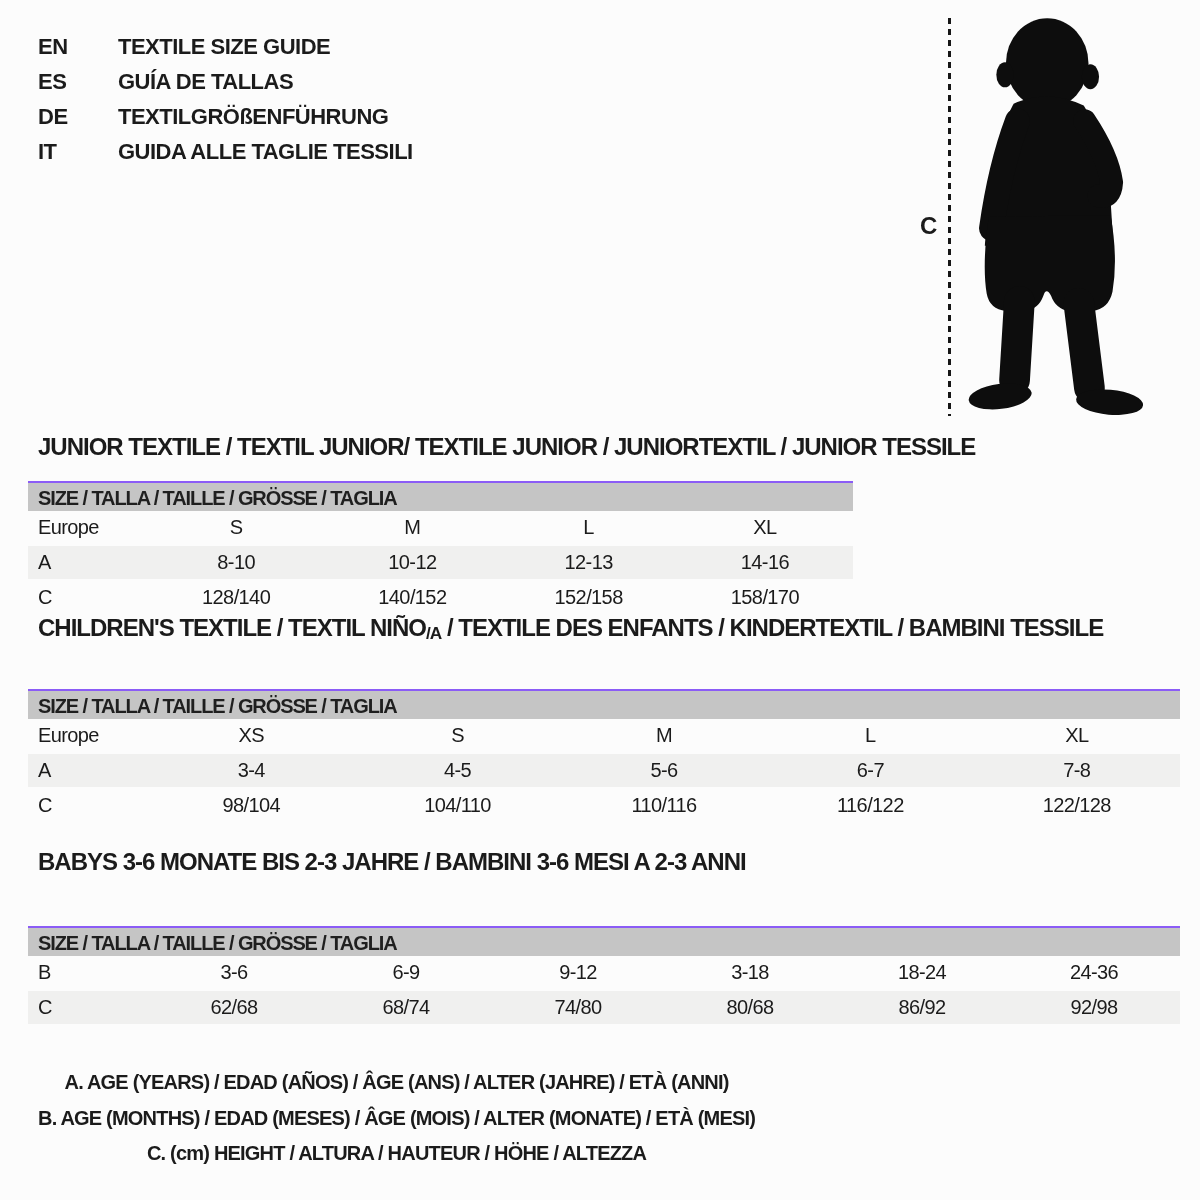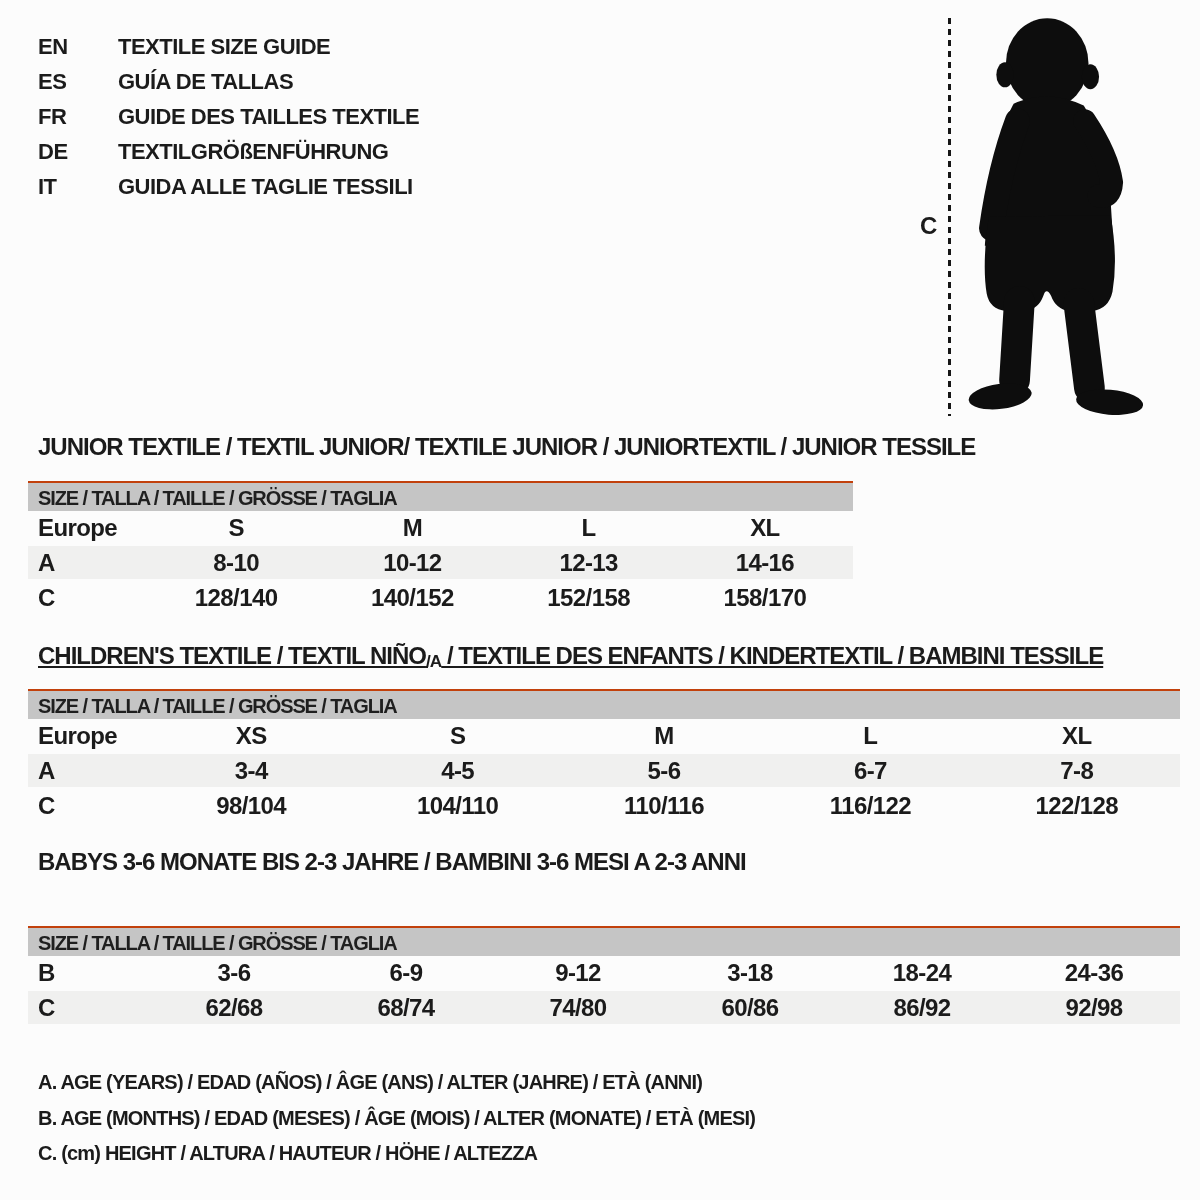--- a/index.html
+++ b/index.html
@@ -21,67 +21,63 @@
     background:repeating-linear-gradient(to bottom,#161616 0 6px,transparent 6px 11px);
   }
   .measure-label{position:absolute;left:920px;top:212px;font-size:24px;font-weight:bold;}
   .silhouette{position:absolute;left:956px;top:10px;width:192px;height:410px;}
   
   .section-title{
     position:absolute;left:38px;
     font-size:24px;font-weight:bold;letter-spacing:-1px;white-space:nowrap;
   }
   #junior-title{top:433px;}
-  #children-title{top:642px;text-decoration:underline;}
+  #children-title{top:614px;}
   #babies-title{top:845px;line-height:34px;}
   .subsize{font-size:0.72em;vertical-align:-0.18em;}
   
   .table-block{position:absolute;left:28px;}
   #junior-block{top:481px;width:825px;}
   #children-block{top:689px;width:1152px;}
   #babies-block{top:926px;width:1152px;}
   .size-bar{
     height:30px;line-height:30px;
-    background:#c5c5c5;border-top:2px solid #c2410c;
+    background:#c5c5c5;border-top:2px solid #8b5cf6;
     padding-left:10px;
     font-size:20px;font-weight:bold;letter-spacing:-1.1px;color:#1f1f1f;
     box-sizing:border-box;
   }
   .size-table{width:100%;border-collapse:collapse;table-layout:fixed;}
   .size-table th,.size-table td{
     height:33px;padding:0;
-    font-size:24px;font-weight:bold;letter-spacing:-0.6px;
+    font-size:20px;font-weight:normal;letter-spacing:-0.6px;
   }
   .size-table th{text-align:left;padding-left:10px;width:110px;}
   .size-table td{text-align:center;}
   .size-table tr.shaded th,.size-table tr.shaded td{
     background:#f0f0ef;
     border-top:2px solid #fcfcfc;border-bottom:2px solid #fcfcfc;
   }
   
-  .notes{position:absolute;left:38px;top:1065px;}
+  .notes{position:absolute;left:38px;top:1065px;text-align:center;}
   .note-line{font-size:20px;font-weight:bold;letter-spacing:-0.8px;line-height:35.5px;white-space:nowrap;}
 </style>
 </head>
 <body>
 
 <div class="page">
 
   <div class="lang-list">
     <div class="lang-row">
       <span class="lang-code">EN</span>
       <span class="lang-title">TEXTILE SIZE GUIDE</span>
     </div>
     <div class="lang-row">
       <span class="lang-code">ES</span>
       <span class="lang-title">GUÍA DE TALLAS</span>
-    </div>
-    <div class="lang-row">
-      <span class="lang-code">FR</span>
-      <span class="lang-title">GUIDE DES TAILLES TEXTILE</span>
     </div>
     <div class="lang-row">
       <span class="lang-code">DE</span>
       <span class="lang-title">TEXTILGRÖßENFÜHRUNG</span>
     </div>
     <div class="lang-row">
       <span class="lang-code">IT</span>
       <span class="lang-title">GUIDA ALLE TAGLIE TESSILI</span>
     </div>
   </div>
@@ -183,21 +179,21 @@
             <td>9-12</td>
             <td>3-18</td>
             <td>18-24</td>
             <td>24-36</td>
           </tr>
           <tr class="shaded">
             <th>C</th>
             <td>62/68</td>
             <td>68/74</td>
             <td>74/80</td>
-            <td>60/86</td>
+            <td>80/68</td>
             <td>86/92</td>
             <td>92/98</td>
           </tr>
         </tbody>
     </table>
   </div>
 
   <div class="notes">
     <div class="note-line">A. AGE (YEARS) / EDAD (AÑOS) / ÂGE (ANS) / ALTER (JAHRE) / ETÀ (ANNI)</div>
     <div class="note-line">B. AGE (MONTHS) / EDAD (MESES) / ÂGE (MOIS) / ALTER (MONATE) / ETÀ (MESI)</div>

